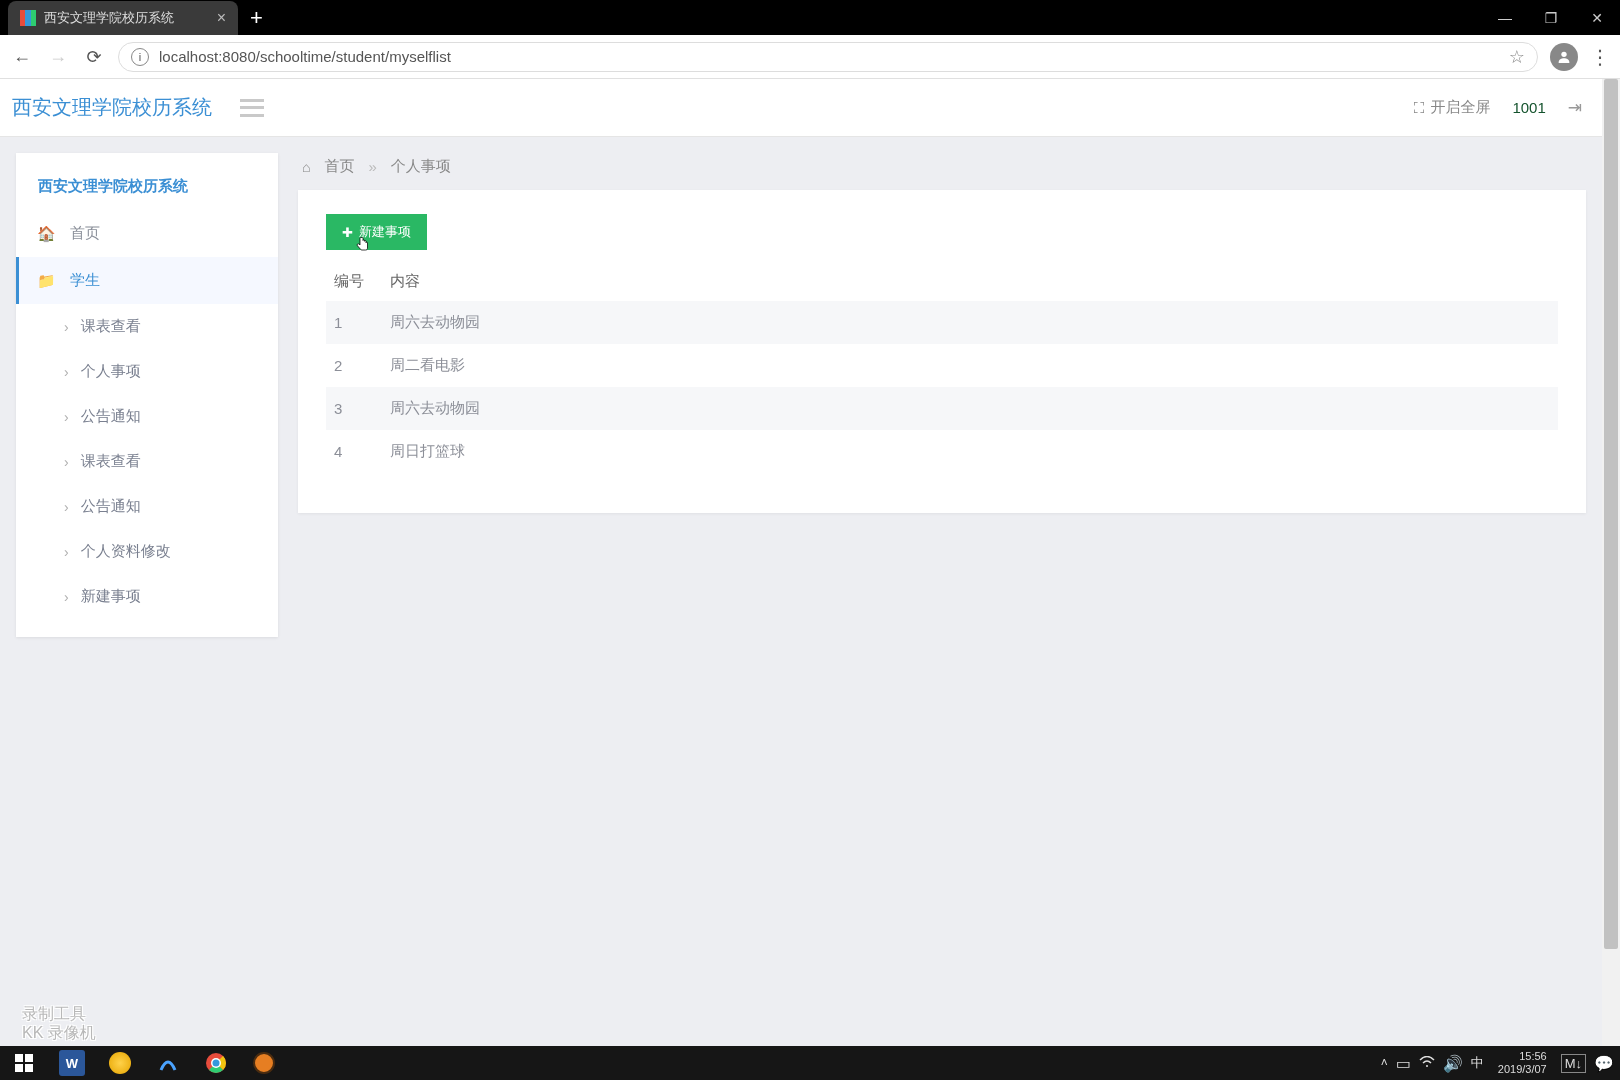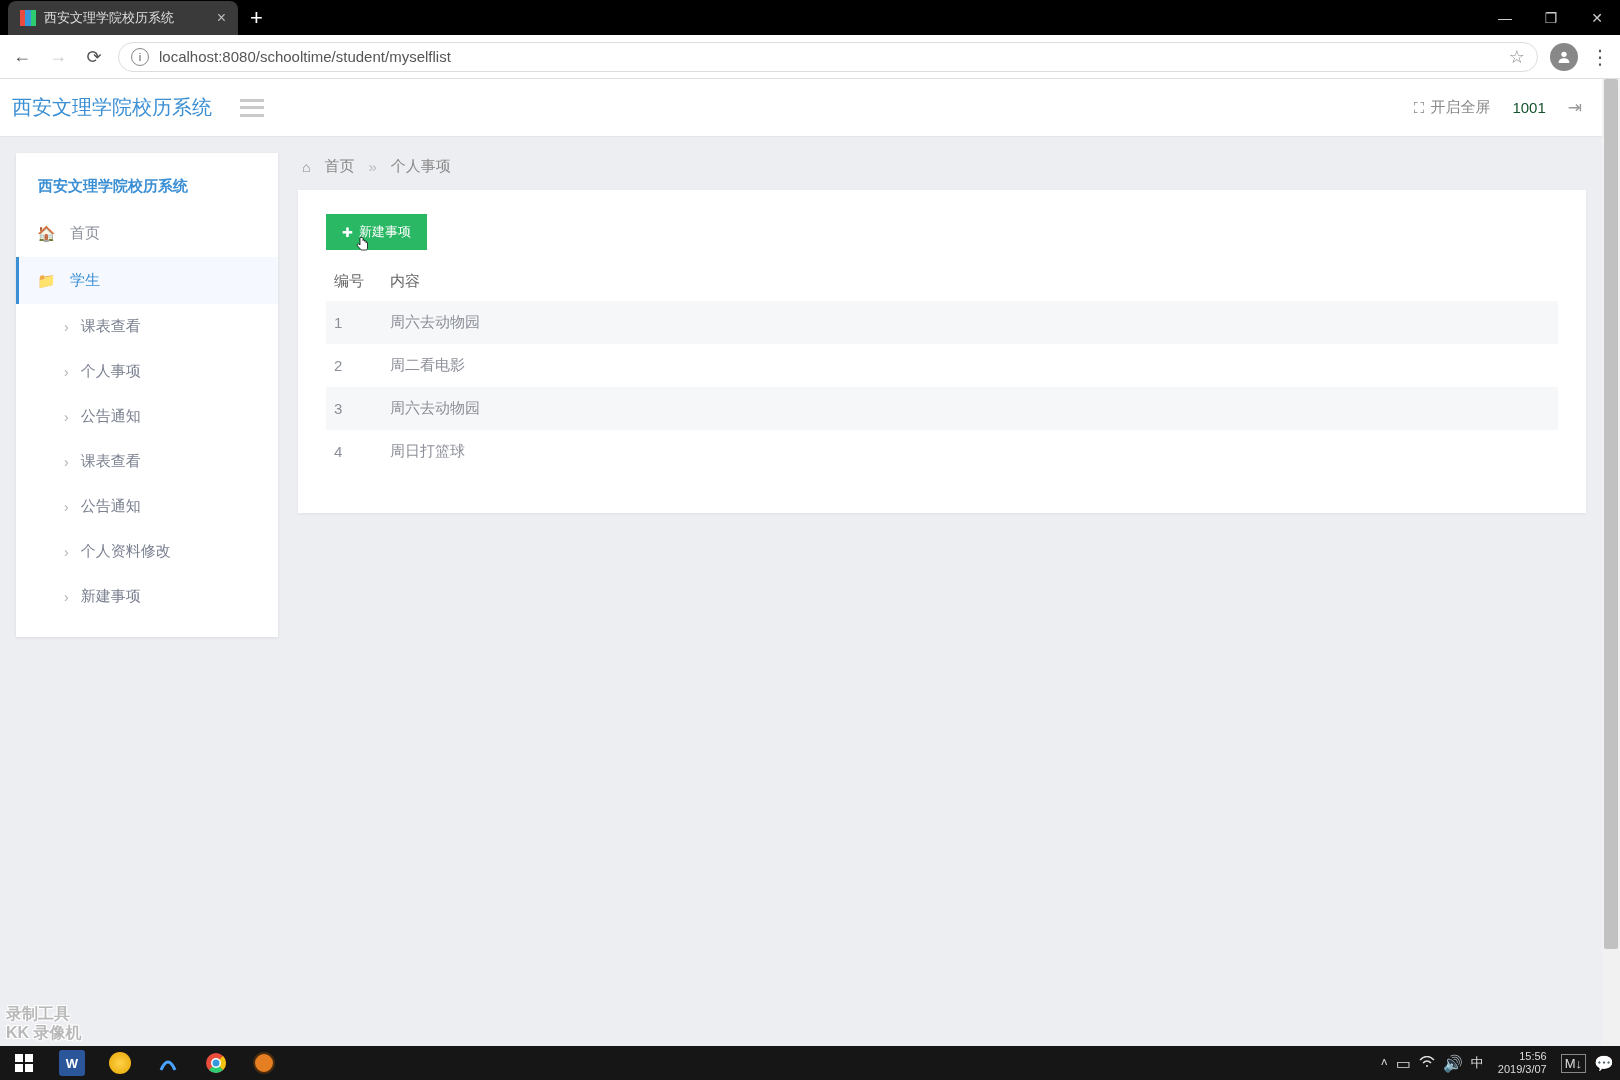--- a/index.html
+++ b/index.html
@@ -54,21 +54,21 @@
 .breadcrumb .sep { color: #bbb; }
 .card { background: #fff; box-shadow: 0 1px 3px rgba(0,0,0,0.06); padding: 24px 28px 40px; }
 .add-btn { background: #2ab864; color: #fff; border: none; padding: 9px 16px; font-size: 13px; display: inline-flex; align-items: center; gap: 6px; cursor: pointer; }
 .cursor-hand { position: absolute; width: 18px; height: 22px; pointer-events: none; }
 .tbl { width: 100%; margin-top: 12px; border-collapse: collapse; }
 .tbl th { text-align: left; color: #666; font-size: 15px; font-weight: 500; padding: 10px 8px; }
 .tbl th:first-child { width: 56px; }
 .tbl td { padding: 12px 8px; color: #8c8f98; font-size: 15px; }
 .tbl tbody tr:nth-child(odd) { background: #f6f7f9; }
 
-.watermark { position: absolute; left: 6px; bottom: 4px; color: #b8b8b8; font-size: 16px; font-weight: bold; text-shadow: 1px 1px 0 #fff, -1px -1px 0 #fff, 1px -1px 0 #fff, -1px 1px 0 #fff; line-height: 1.2; }
+.watermark { position: absolute; left: 22px; bottom: 4px; color: #b8b8b8; font-size: 16px; font-weight: normal; text-shadow: 1px 1px 0 #fff, -1px -1px 0 #fff, 1px -1px 0 #fff, -1px 1px 0 #fff; line-height: 1.2; }
 
 
 .taskbar { position: absolute; bottom: 0; left: 0; right: 0; height: 34px; background: #161616; display: flex; align-items: center; }
 .t-ico { width: 48px; height: 34px; display: flex; align-items: center; justify-content: center; }
 .tray { margin-left: auto; display: flex; align-items: center; gap: 8px; color: #ddd; padding-right: 6px; }
 .tclock { font-size: 11px; text-align: right; line-height: 1.2; padding: 0 6px; }
 </style>
 </head>
 <body>
 

